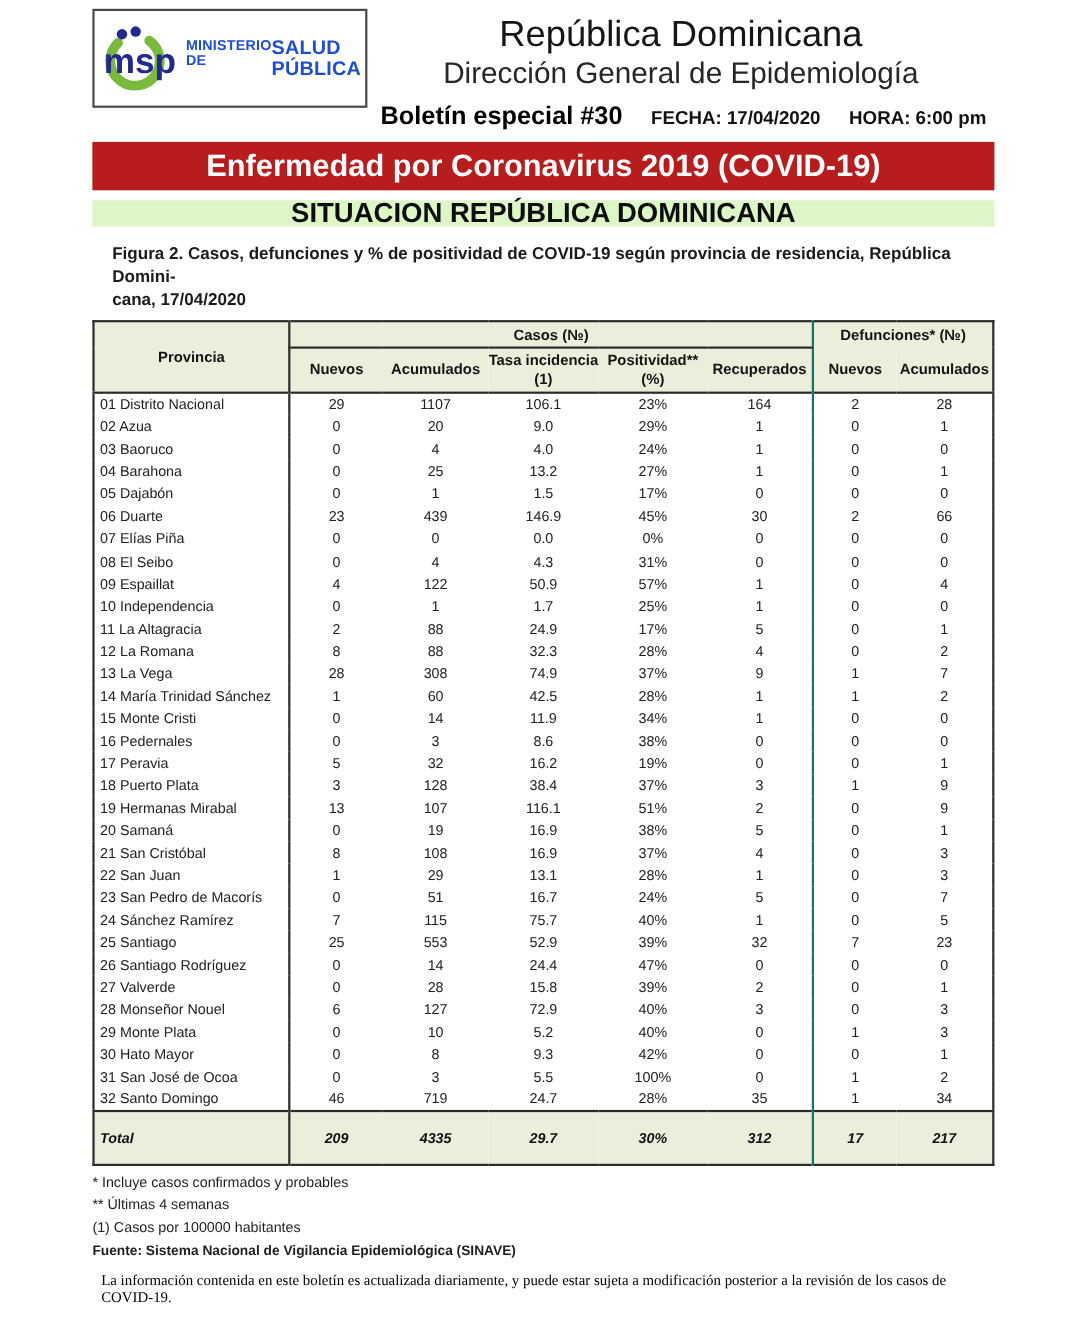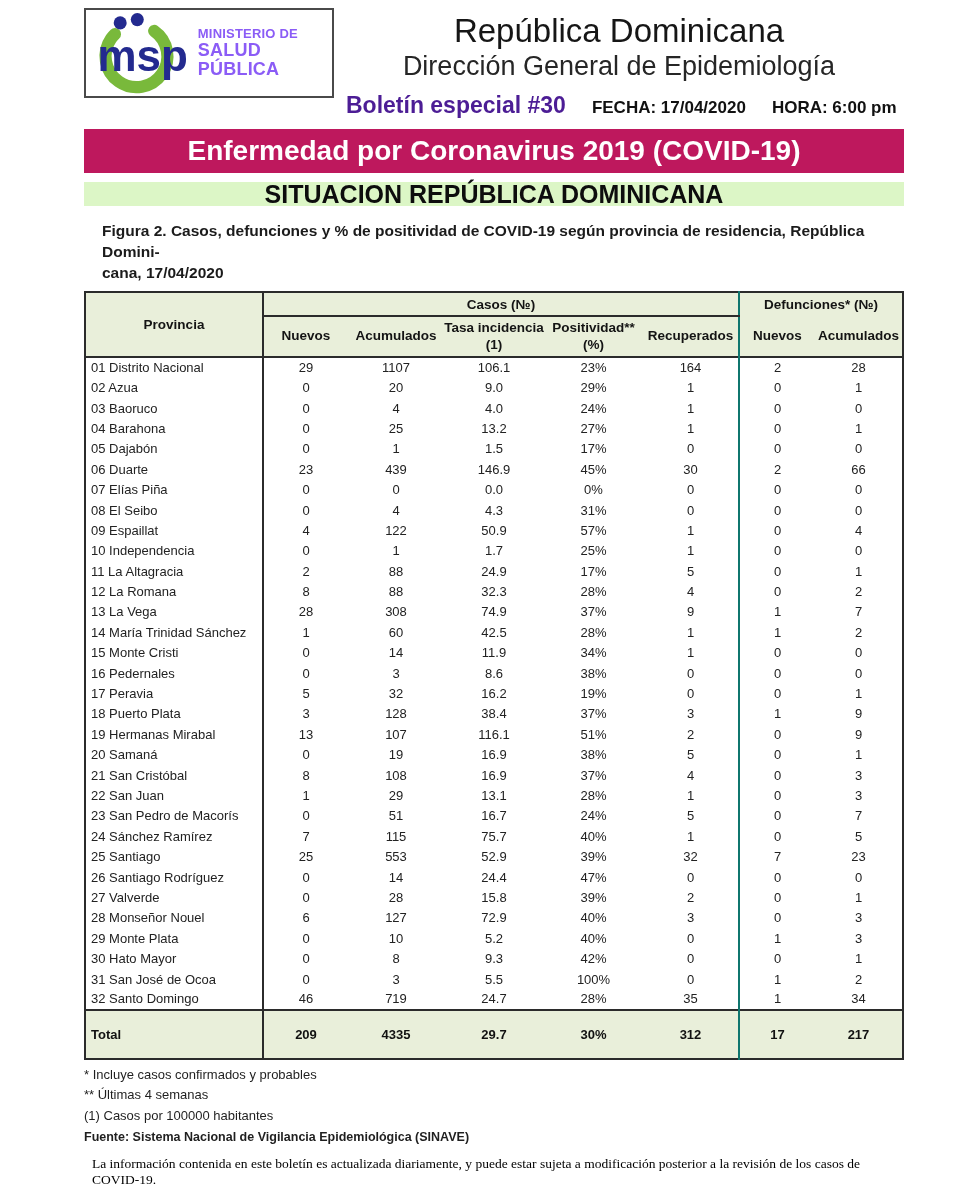--- a/index.html
+++ b/index.html
@@ -7,33 +7,33 @@
               font-family:"Liberation Sans", sans-serif; color:#1c1c1c; }
   .page { position:relative; width:975px; height:1200px; overflow:hidden; }
   .content { width:820px; margin-left:84px; padding-top:8px; }
 
   
   .hdr { display:flex; align-items:flex-start; }
   .logo-box { width:250px; height:90px; border:2px solid #4a4a4a;
               display:flex; align-items:center; justify-content:center; gap:6px;
               background:#fff; flex-shrink:0; }
   .logo-box svg { width:118px; height:100px; }
-  .ministry { display:flex; flex-direction:column; line-height:1.05; color:#8b5cf6; }
+  .ministry { display:flex; flex-direction:row; line-height:1.05; color:#1d4ed8; }
   .ministry .l1 { font-size:13px; font-weight:bold; letter-spacing:.2px; }
   .ministry .l2 { font-size:18px; font-weight:bold; letter-spacing:.2px; }
   .hdr-right { flex:1; display:flex; flex-direction:column; padding-top:4px; }
   .titles { text-align:center; }
   .title   { font-size:33px; color:#161616; font-weight:400; line-height:1.15; }
   .subtitle{ font-size:27px; color:#262626; font-weight:400; line-height:1.2; }
   .bulletin-row { display:flex; align-items:baseline; gap:26px; margin-top:10px; padding-left:12px; }
-  .bulletin { font-size:23px; font-weight:bold; color:#4c1d95; }
+  .bulletin { font-size:23px; font-weight:bold; color:#000000; }
   .datetime { font-size:17px; font-weight:bold; color:#111; }
 
   
-  .banner-main { margin-top:10px; height:44px; background:#be185d;
+  .banner-main { margin-top:10px; height:44px; background:#b91c1c;
                  display:flex; align-items:center; justify-content:center; }
   .banner-main span { color:#fff; font-size:28px; font-weight:bold; }
   .banner-section { margin-top:9px; height:24px; background:#dcf6c6;
                     display:flex; align-items:center; justify-content:center; }
   .banner-section span { color:#0d0d0d; font-size:25px; font-weight:bold; }
 
   
   .caption { margin:15px 0 7px 18px; width:790px; font-size:15.5px; font-weight:bold;
              color:#1b1b1b; line-height:1.35; white-space:pre-line; }
 
@@ -44,21 +44,21 @@
   thead th { background:#e9efda; font-weight:bold; font-size:13.5px; color:#141414;
              vertical-align:middle; text-align:center; }
   th.h-prov  { border-right:2px solid #2b2b2b; }
   th.h-group { height:24px; }
   th.g-cases { border-bottom:2px solid #2b2b2b; }
   .c-def     { border-left:2px solid #0f766e; }
   thead tr.sub th { height:41px; white-space:pre-line; line-height:1.25; }
   tbody td { height:20.4px; padding:0 4px; text-align:center; color:#222; line-height:1; }
   tbody td.c-prov { text-align:left; padding-left:5px; border-right:2px solid #2b2b2b; }
   tfoot tr { background:#e9efda; font-weight:bold; border-top:2px solid #2b2b2b; }
-  tfoot td { height:37px; padding:16px 4px; text-align:center; color:#111; }
+  tfoot td { height:37px; padding:16px 4px; text-align:center; color:#111;font-style:italic; }
   tfoot td.c-prov { text-align:left; padding-left:5px; border-right:2px solid #2b2b2b; }
 
   
   .footnotes { margin-top:5px; font-size:13px; color:#1f1f1f; line-height:1.6; }
   .footnotes .src { font-weight:bold; font-size:12.5px; }
   .disclaimer { margin:9px 0 0 8px; font-family:"Liberation Serif", serif;
                 font-size:13.5px; color:#000000; }
 
   
   .contact-box { margin-top:13px; border:2px solid #4a4a4a; padding:6px 9px 8px 9px;

